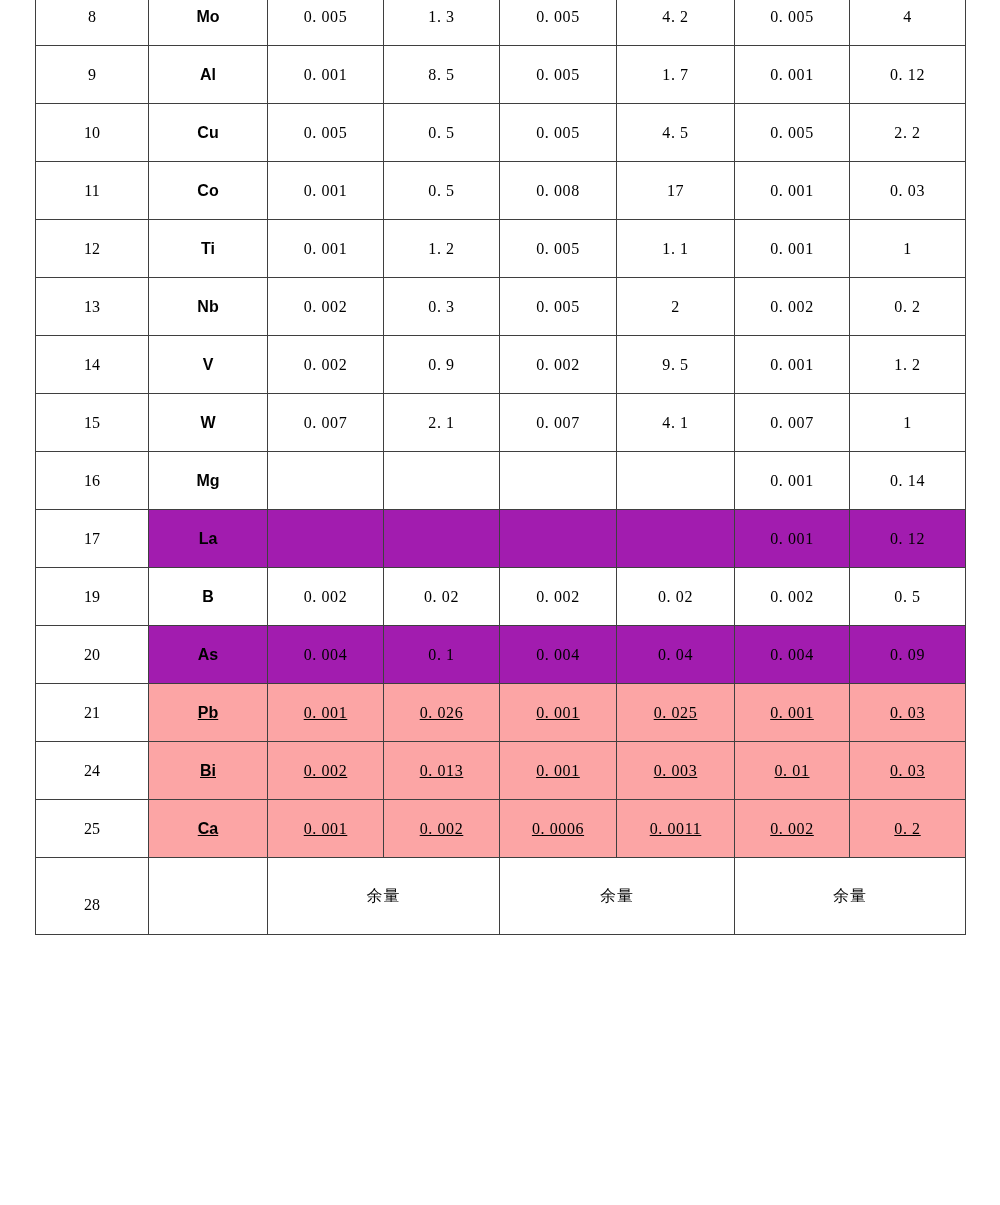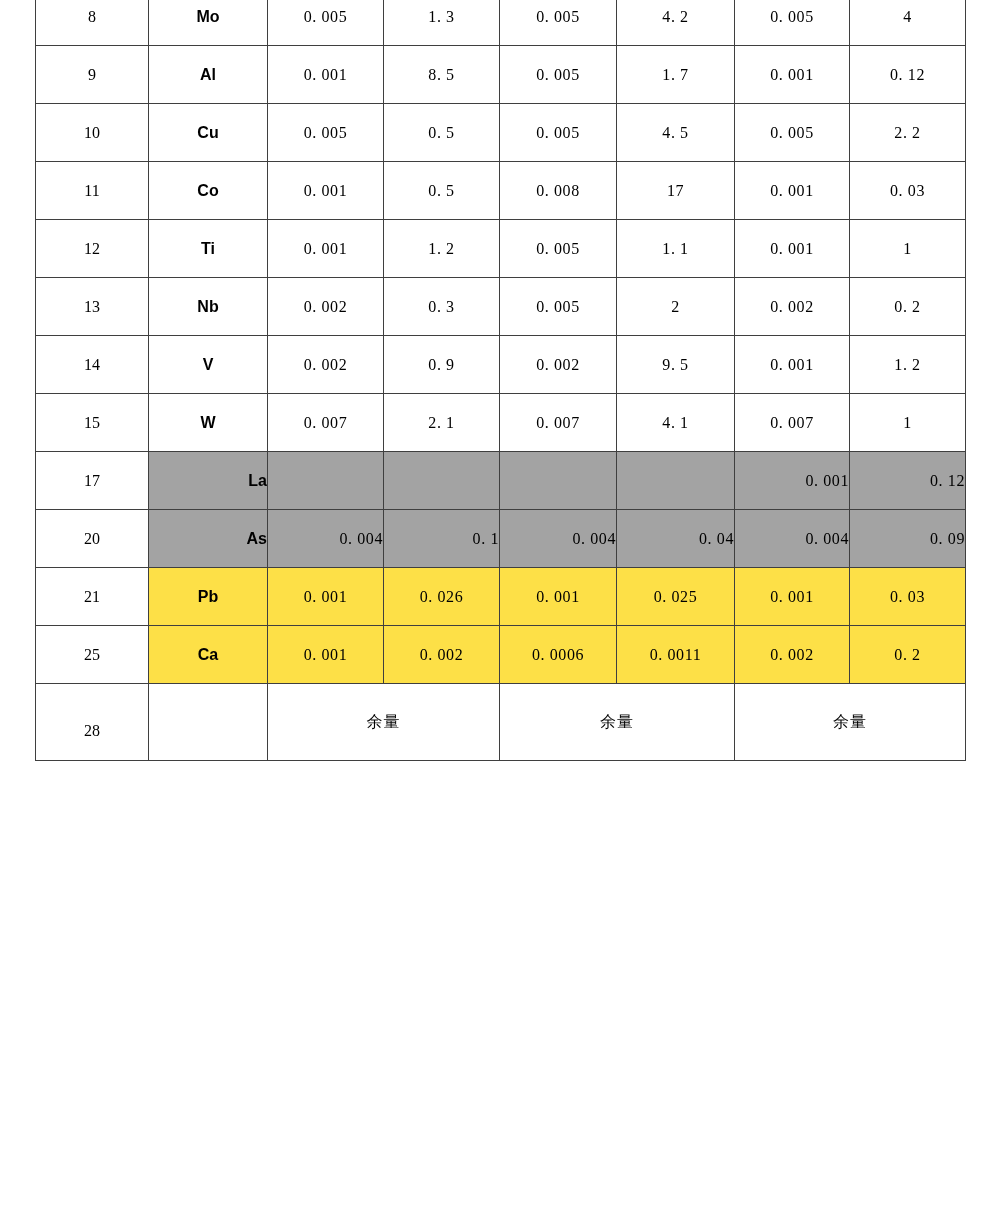--- a/index.html
+++ b/index.html
@@ -64,24 +64,24 @@
   }
 
   td.num {
     font-family: "Liberation Serif", "DejaVu Serif", serif;
     font-size: 16.5px;
     letter-spacing: 0.6px;
   }
 
   
   tr.fill-green td.sym,
-  tr.fill-green td.num { background: #a3a3a3; text-align: right; }
+  tr.fill-green td.num { background: #a21caf; }
 
   tr.fill-yellow td.sym,
-  tr.fill-yellow td.num { background: #fde047; }
+  tr.fill-yellow td.num { background: #fca5a5; text-decoration: underline; }
 
   
   td.balance {
     font-family: "DejaVu Sans", "Liberation Sans", sans-serif;
     font-size: 19px;
     font-weight: normal;
     vertical-align: top;
     padding-top: 6px;
     letter-spacing: 1px;
   }
@@ -182,29 +182,49 @@
         <tr>
           <td class="idx">15</td>
           <td class="sym">W</td>
           <td class="num">0. 007</td>
           <td class="num">2. 1</td>
           <td class="num">0. 007</td>
           <td class="num">4. 1</td>
           <td class="num">0. 007</td>
           <td class="num">1</td>
         </tr>
+        <tr>
+          <td class="idx">16</td>
+          <td class="sym">Mg</td>
+          <td class="num empty"></td>
+          <td class="num empty"></td>
+          <td class="num empty"></td>
+          <td class="num empty"></td>
+          <td class="num">0. 001</td>
+          <td class="num">0. 14</td>
+        </tr>
         <tr class="fill-green">
           <td class="idx">17</td>
           <td class="sym">La</td>
           <td class="num empty"></td>
           <td class="num empty"></td>
           <td class="num empty"></td>
           <td class="num empty"></td>
           <td class="num">0. 001</td>
           <td class="num">0. 12</td>
+        </tr>
+        <tr>
+          <td class="idx">19</td>
+          <td class="sym">B</td>
+          <td class="num">0. 002</td>
+          <td class="num">0. 02</td>
+          <td class="num">0. 002</td>
+          <td class="num">0. 02</td>
+          <td class="num">0. 002</td>
+          <td class="num">0. 5</td>
         </tr>
         <tr class="fill-green">
           <td class="idx">20</td>
           <td class="sym">As</td>
           <td class="num">0. 004</td>
           <td class="num">0. 1</td>
           <td class="num">0. 004</td>
           <td class="num">0. 04</td>
           <td class="num">0. 004</td>
           <td class="num">0. 09</td>
@@ -213,20 +233,30 @@
           <td class="idx">21</td>
           <td class="sym">Pb</td>
           <td class="num">0. 001</td>
           <td class="num">0. 026</td>
           <td class="num">0. 001</td>
           <td class="num">0. 025</td>
           <td class="num">0. 001</td>
           <td class="num">0. 03</td>
         </tr>
         <tr class="fill-yellow">
+          <td class="idx">24</td>
+          <td class="sym">Bi</td>
+          <td class="num">0. 002</td>
+          <td class="num">0. 013</td>
+          <td class="num">0. 001</td>
+          <td class="num">0. 003</td>
+          <td class="num">0. 01</td>
+          <td class="num">0. 03</td>
+        </tr>
+        <tr class="fill-yellow">
           <td class="idx">25</td>
           <td class="sym">Ca</td>
           <td class="num">0. 001</td>
           <td class="num">0. 002</td>
           <td class="num">0. 0006</td>
           <td class="num">0. 0011</td>
           <td class="num">0. 002</td>
           <td class="num">0. 2</td>
         </tr>
         <tr class="row-balance">

